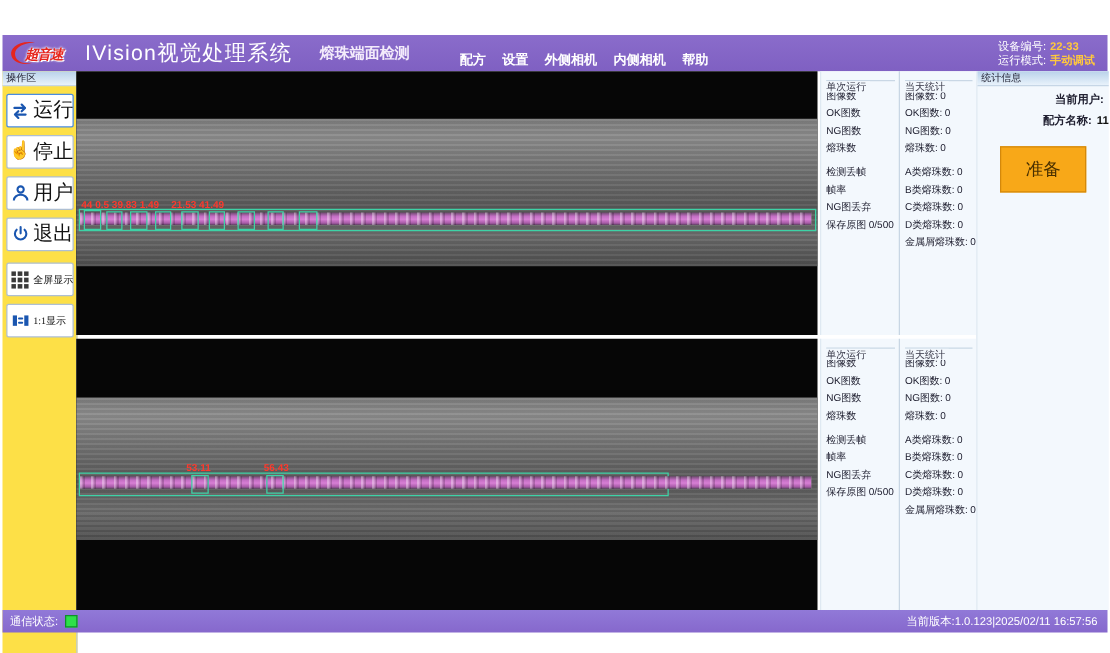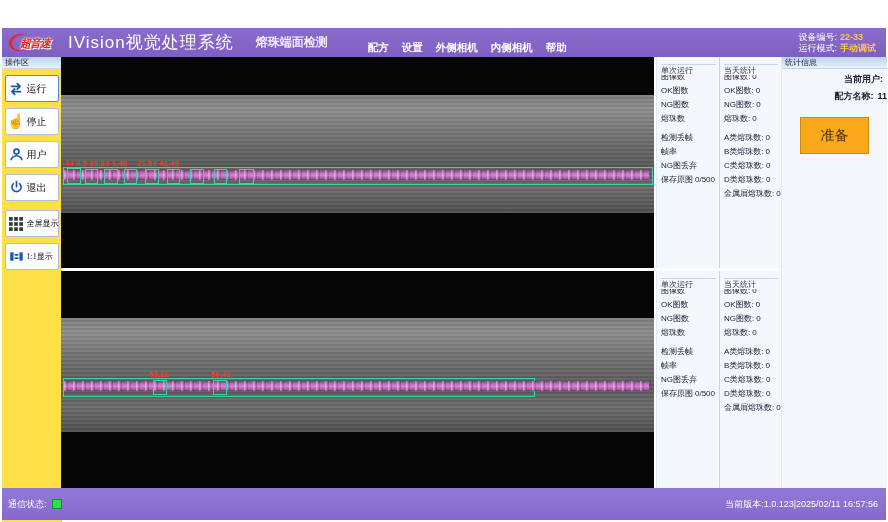--- a/index.html
+++ b/index.html
@@ -30,21 +30,21 @@
   .hdr-right .val{color:#ffc83d;font-weight:bold;margin-left:3px;}
 
   
   #sidebar{left:2px;top:57px;width:59px;height:501px;background:#fde047;border-right:1px solid #b9c9da;font-family:Liberation Serif, serif;}
   .group-hdr{height:11px;background:linear-gradient(180deg,#b9d2ea,#e8f2fb);
     font-size:8px;color:#223;line-height:11px;padding-left:3px;border-bottom:1px solid #c6d6e6;}
   .side-btn{width:48px;height:25px;margin:6px auto 0 auto;background:#fff;border:1px solid #aebfd2;
     border-radius:2px;display:flex;align-items:center;justify-content:flex-start;gap:2px;padding:0 2px;cursor:pointer;}
   .side-btn.active{border:1.5px solid #4a8ce0;}
   .side-btn .ic{width:17px;height:17px;flex:0 0 auto;display:flex;align-items:center;justify-content:center;}
-  .side-btn .bl{font-size:10px;color:#111;white-space:nowrap;}
+  .side-btn .bl{font-size:16px;color:#111;white-space:nowrap;}
   .side-btn .bl.small{font-size:8px;}
   .side-btn.gap{margin-top:9px;}
   .hand-glyph{font-size:14px;color:#1a56b0;line-height:14px;}
 
   
   .viewport{background:#060606;overflow:hidden;}
   #viewport1{left:61px;top:57px;width:593px;height:211px;}
   #viewport2{left:61px;top:271px;width:593px;height:217px;}
   .band{position:absolute;left:0;width:593px;
     background:linear-gradient(180deg,#7e7e7e 0%,#8d8d8d 12%,#757575 32%,#646464 48%,#595959 60%,#6c6c6c 78%,#4e4e4e 100%);}
@@ -75,21 +75,21 @@
   .info-row{font-size:9px;color:#223;margin:4px 0 0 5px;font-weight:bold;text-align:right;}
   .info-row .iv{font-weight:bold;color:#111;margin-left:4px;}
   .btn-prepare{position:absolute;left:18px;top:60px;width:67px;height:35px;background:#f8a818;
     border:1px solid #d4880a;font-family:"Liberation Serif","DejaVu Serif",serif;
     font-size:14px;color:#4a3000;display:flex;align-items:center;justify-content:center;cursor:pointer;}
   .btn-data{position:absolute;left:18px;top:122px;width:67px;height:32px;background:#ffffff;
     border:1px solid #c5c5c5;font-family:"Liberation Serif","DejaVu Serif",serif;
     font-size:11.5px;color:#333;display:flex;align-items:center;justify-content:center;cursor:pointer;}
 
   
-  #statusbar{left:2px;top:488px;width:884px;height:32px;background:linear-gradient(180deg,#9179d8,#8668cc);
+  #statusbar{left:2px;top:488px;width:884px;height:18px;background:linear-gradient(180deg,#9179d8,#8668cc);
     display:flex;align-items:center;color:#fff;font-size:9px;}
   .comm-ind{width:8px;height:8px;background:#2ee04a;border:1px solid #0f8f2a;margin-left:5px;}
   .sb-left{margin-left:6px;}
   .sb-right{margin-left:auto;margin-right:8px;display:flex;gap:0;align-items:center;}
 </style>
 </head>
 <body>
 
 <div id="titlebar" class="abs">
   <span class="tb-logo"></span>

